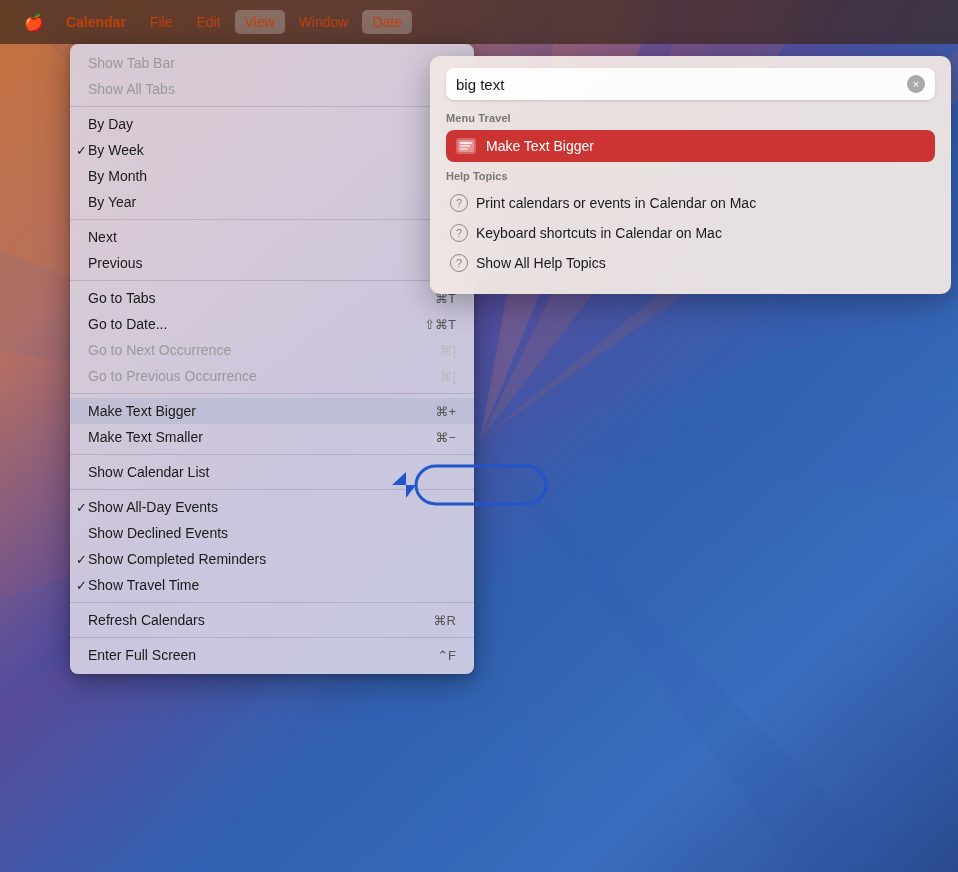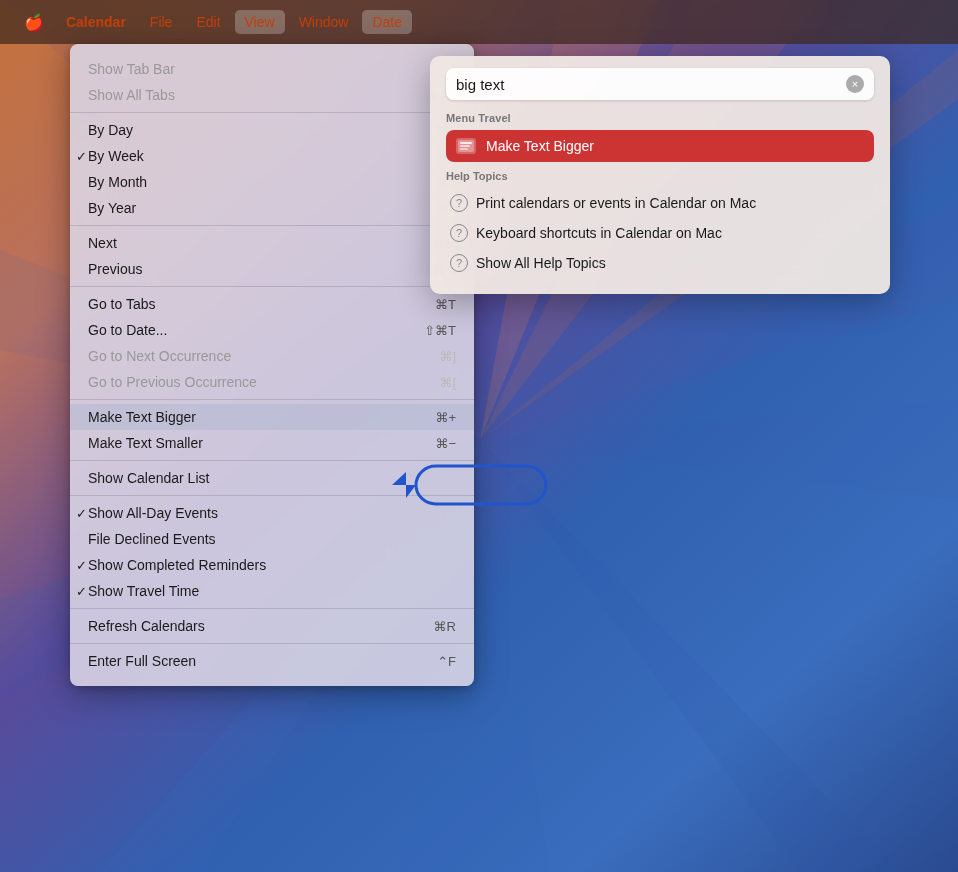--- a/index.html
+++ b/index.html
@@ -83,21 +83,21 @@
     .dropdown-menu {
       position: absolute;
       top: 44px;
       left: 70px;
       width: 404px;
       background: rgba(220, 215, 230, 0.88);
       backdrop-filter: blur(40px);
       border-radius: 8px;
       box-shadow: 0 8px 32px rgba(0,0,0,0.35), 0 2px 8px rgba(0,0,0,0.2);
       z-index: 200;
-      padding: 12px 0;
+      padding: 6px 0;
       overflow: hidden;
     }
 
     .menu-item {
       display: flex;
       align-items: center;
       padding: 5px 18px;
       font-size: 14px;
       color: #1a1a1a;
       cursor: default;
@@ -133,21 +133,21 @@
       height: 1px;
       background: rgba(100,100,120,0.25);
       margin: 4px 0;
     }
 
     
     .help-popup {
       position: absolute;
       top: 56px;
       left: 430px;
-      width: 460px;
+      width: 521px;
       background: rgba(240, 232, 228, 0.95);
       backdrop-filter: blur(30px);
       border-radius: 10px;
       box-shadow: 0 8px 32px rgba(0,0,0,0.3);
       z-index: 300;
       padding: 12px 16px 16px;
     }
 
     .search-bar {
       display: flex;
@@ -382,21 +382,21 @@
 
 
   <div class="menu-separator"></div>
 
   <div class="menu-item">
     <span class="checkmark">✓</span>
     <span>Show All-Day Events</span>
   </div>
 
   <div class="menu-item">
-    <span>File Declined Events</span>
+    <span>Show Declined Events</span>
   </div>
 
   <div class="menu-item">
     <span class="checkmark">✓</span>
     <span>Show Completed Reminders</span>
   </div>
 
   <div class="menu-item">
     <span class="checkmark">✓</span>
     <span>Show Travel Time</span>

